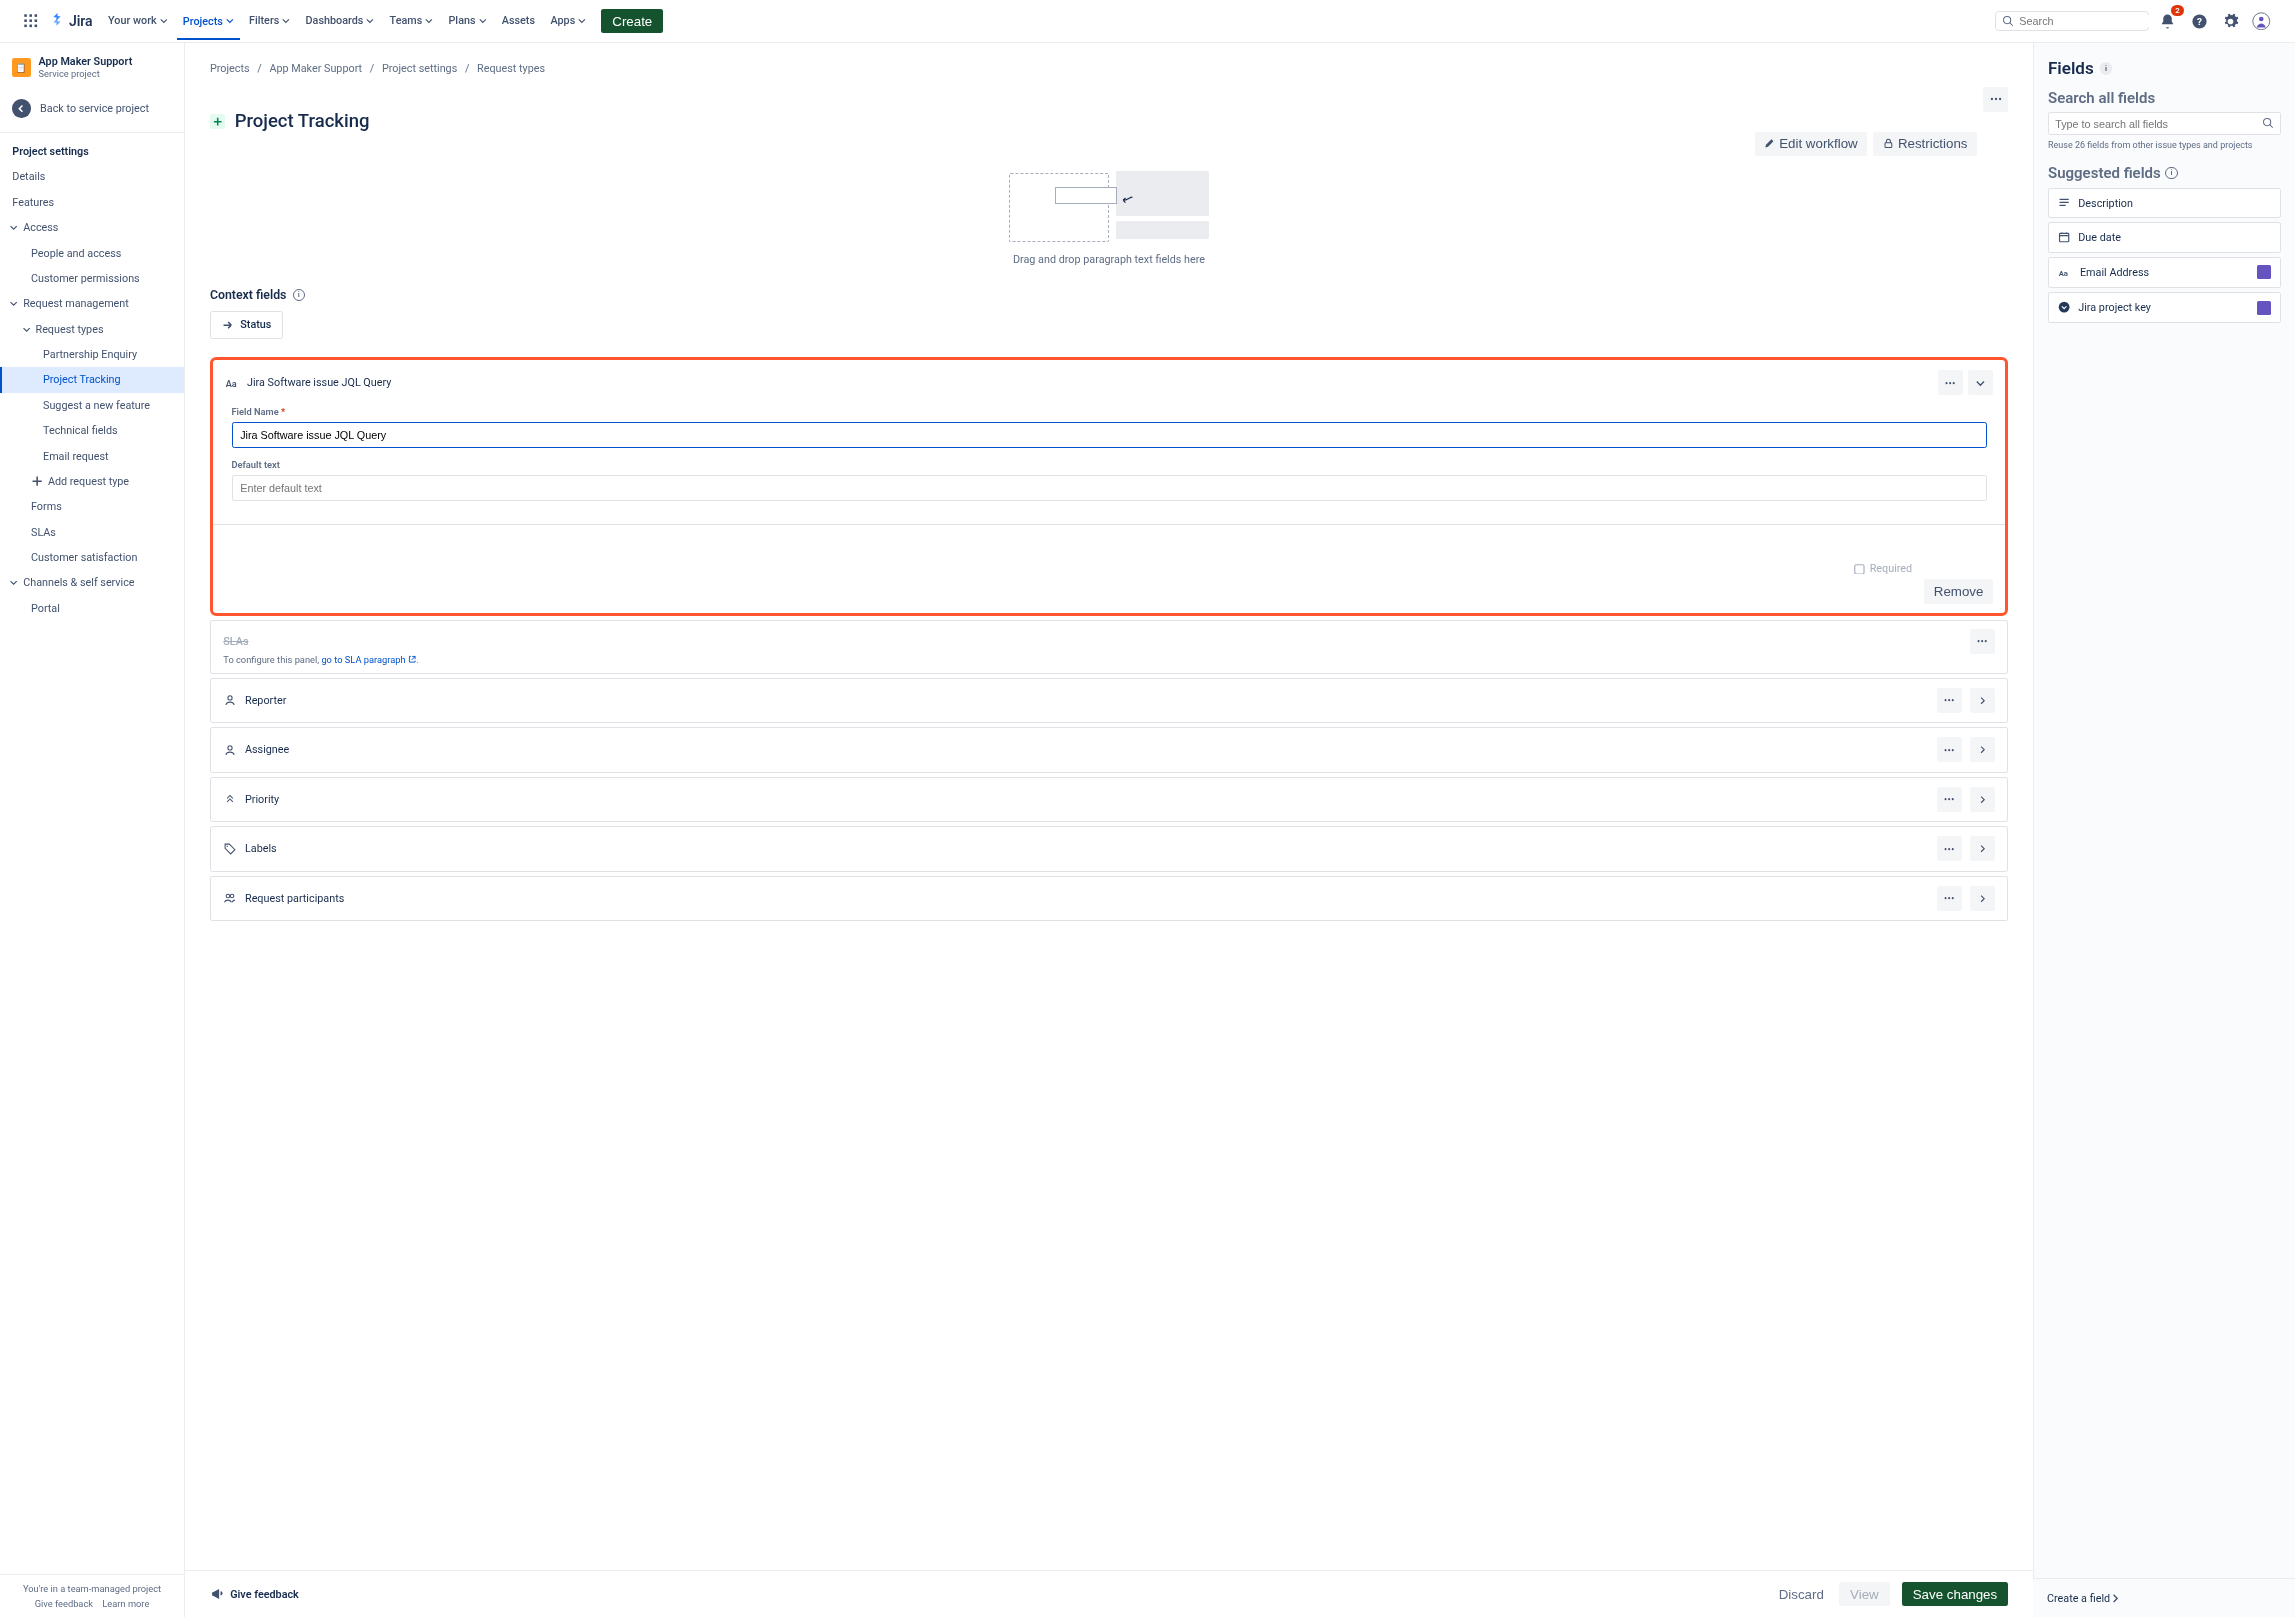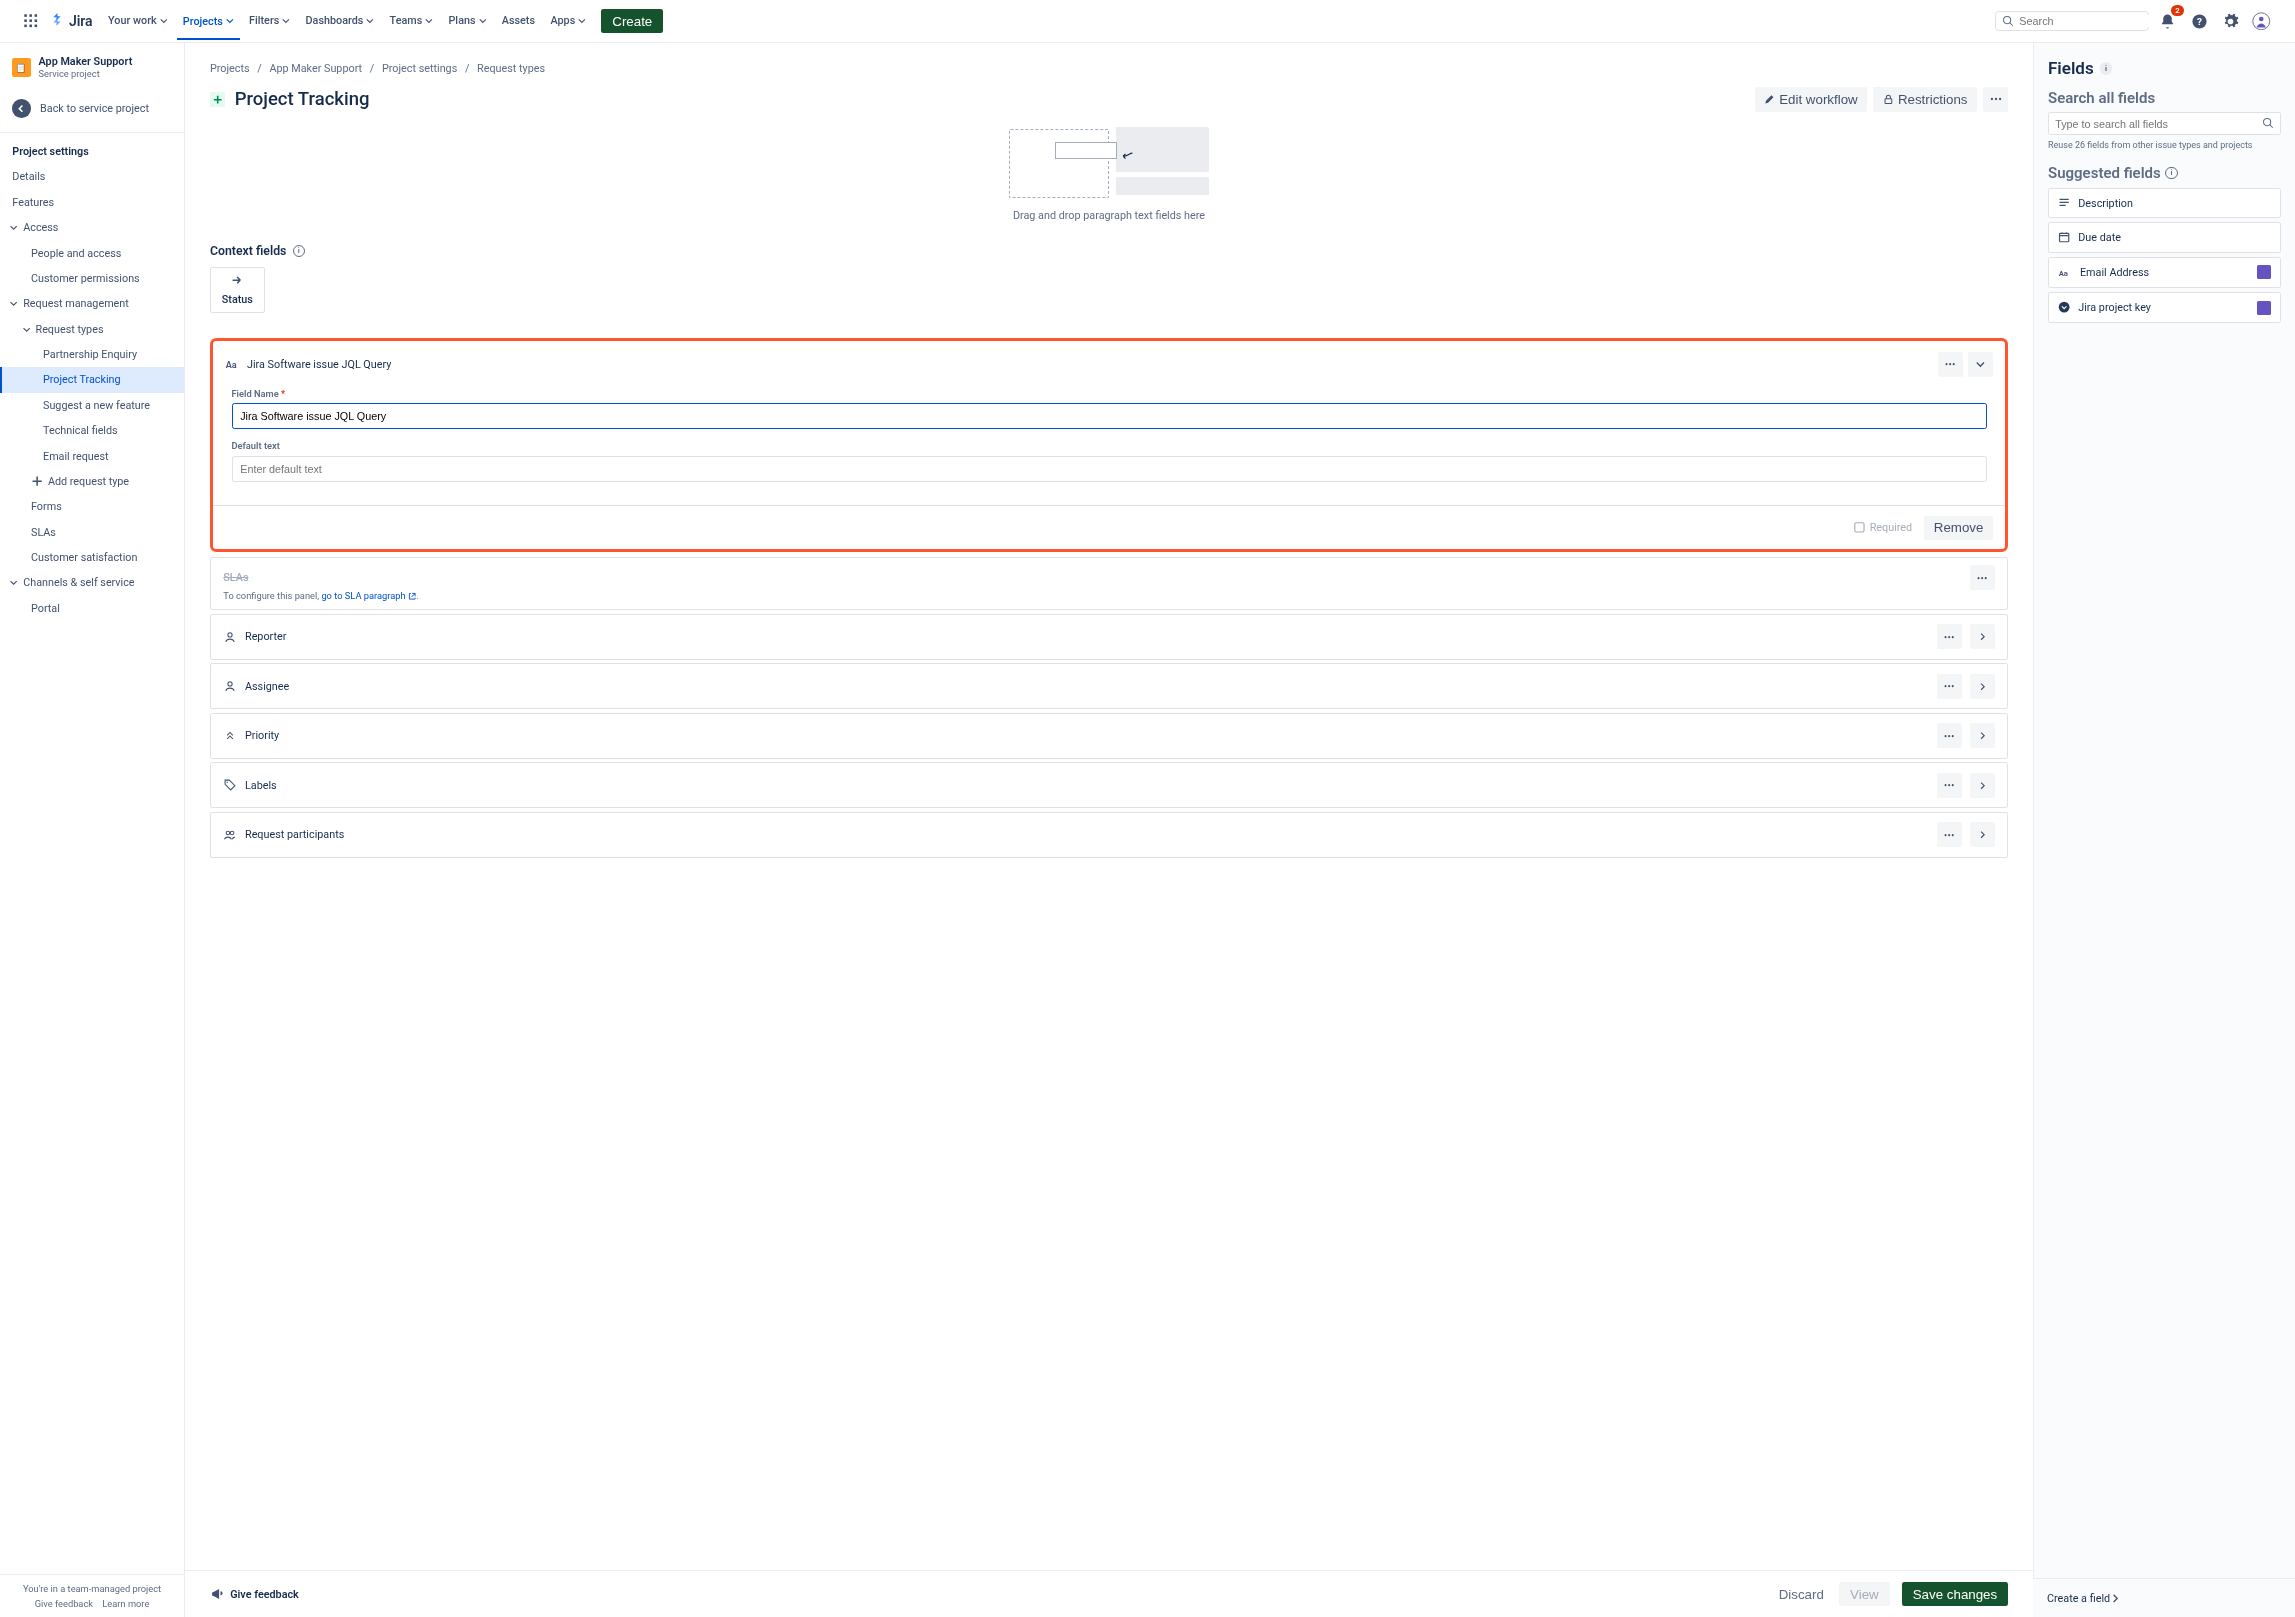--- a/index.html
+++ b/index.html
@@ -34,33 +34,33 @@
 .sidebar-footer { margin-top: auto; border-top: 0.8px solid #EBECF0; padding: 7.7px 12.3px; font-size: 9.3px; color: #5E6C84; text-align: center; }
 .sidebar-footer-links { display: flex; gap: 9.3px; justify-content: center; margin-top: 4.6px; }
 .sidebar-footer-links span { cursor: pointer; }
 .main { flex: 1; overflow-y: auto; padding: 18.5px 25px 62px; position: relative; }
 .breadcrumb { display: flex; align-items: center; gap: 7.7px; color: #5E6C84; font-size: 10.8px; margin-bottom: 12.3px; }
 .breadcrumb span { cursor: pointer; }
 .page-header { display: flex; align-items: center; justify-content: space-between; margin-bottom: 15.4px; }
 .page-title-wrap { display: flex; align-items: center; gap: 9.3px; }
 .page-title { font-size: 18.5px; font-weight: 500; }
 .header-actions { display: flex; gap: 6.2px; }
-.btn-secondary { background: #F4F5F7; border: none; padding: 4.6px 9.3px; border-radius: 2.3px; cursor: pointer; display: flex; align-items: center; gap: 4.6px; color: #42526E; font-weight: 500; }
+.btn-secondary { background: #F4F5F7; border: none; padding: 4.6px 9.3px; border-radius: 2.3px; cursor: pointer; display: flex; align-items: center; gap: 4.6px; color: #42526E; font-weight: 500; margin-top: 45px; }
 .icon-btn-sq { width: 25px; height: 25px; background: #F4F5F7; border-radius: 2.3px; display: flex; align-items: center; justify-content: center; cursor: pointer; }
 .dropzone { text-align: center; margin-bottom: 21.6px; }
 .dropzone-graphic { display: flex; justify-content: center; gap: 7.7px; margin-bottom: 9.3px; align-items: center; }
 .dz-box { border: 1.2px dashed #A5ADBA; width: 100px; height: 69px; border-radius: 1.5px; position: relative; }
 .dz-inner { position: absolute; top: 12.3px; left: 45px; width: 62px; height: 17px; border: 0.8px solid #A5ADBA; background: #fff; }
 .dz-col { width: 93px; }
 .dz-bar { background: #EBECF0; height: 18.5px; margin-bottom: 4.6px; border-radius: 1.5px; }
 .dz-arrow { position: absolute; right: -28px; top: 17px; }
 .dropzone-text { color: #5E6C84; }
 .section-title-wrap { display: flex; align-items: center; gap: 6.2px; margin-bottom: 9.3px; }
 .section-title { font-weight: 600; font-size: 12.3px; }
-.status-chip { display: inline-flex; align-items: center; gap: 6.2px; border: 0.8px solid #DFE1E6; border-radius: 2.3px; padding: 6.2px 10.8px; margin-bottom: 25px; font-weight: 500; flex-direction: column; }
+.status-chip { display: inline-flex; align-items: center; gap: 6.2px; border: 0.8px solid #DFE1E6; border-radius: 2.3px; padding: 6.2px 10.8px; margin-bottom: 18px; font-weight: 500; }
 .highlight-box { border: 3.1px solid #FF5630; border-radius: 6.2px; padding: 0; margin-bottom: 4.6px; }
 .field-card { border: 0.8px solid #DFE1E6; border-radius: 2.3px; margin-bottom: 3.9px; }
 .field-header { display: flex; align-items: center; padding: 10.8px 12.3px; gap: 7.7px; }
 .field-header-title { flex: 1; font-weight: 400; }
 .field-actions { display: flex; gap: 4.6px; }
 .field-body { padding: 0 18.5px 12.3px; }
 .field-label { font-size: 9.3px; font-weight: 600; color: #5E6C84; margin-bottom: 4.6px; display: block; }
 .field-label .req { color: #DE350B; }
 .field-input { width: 100%; border: 1.5px solid #0052CC; border-radius: 2.3px; padding: 6.2px 7.7px; font-size: 10.8px; margin-bottom: 10.8px; }
 .field-input.plain { border: 1.5px solid #DFE1E6; }

